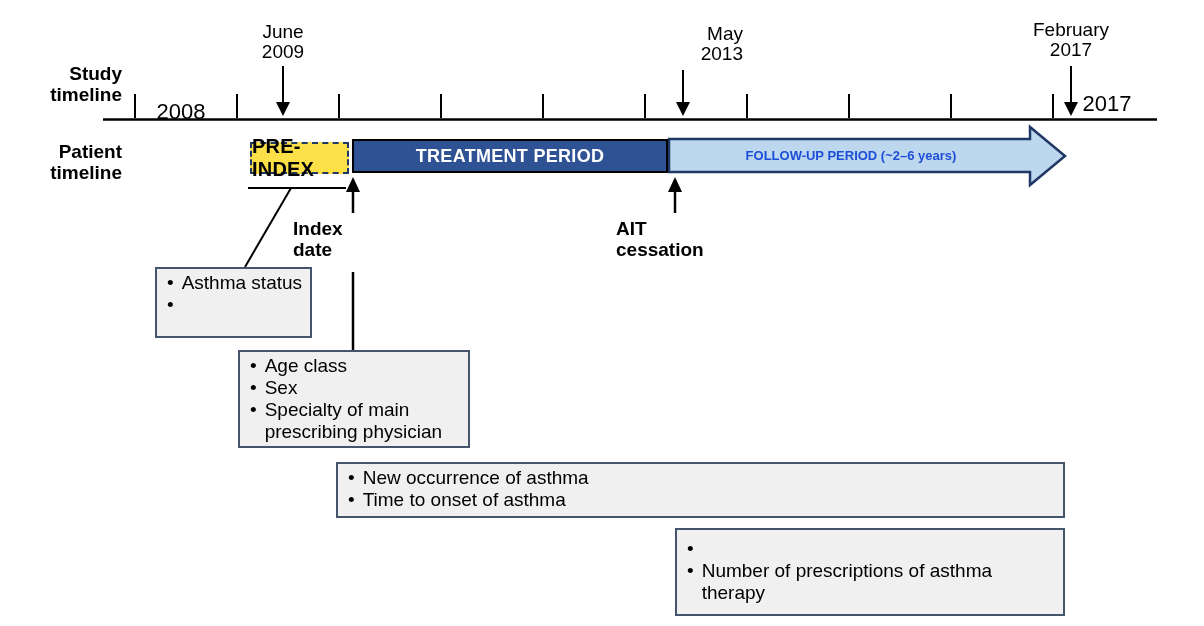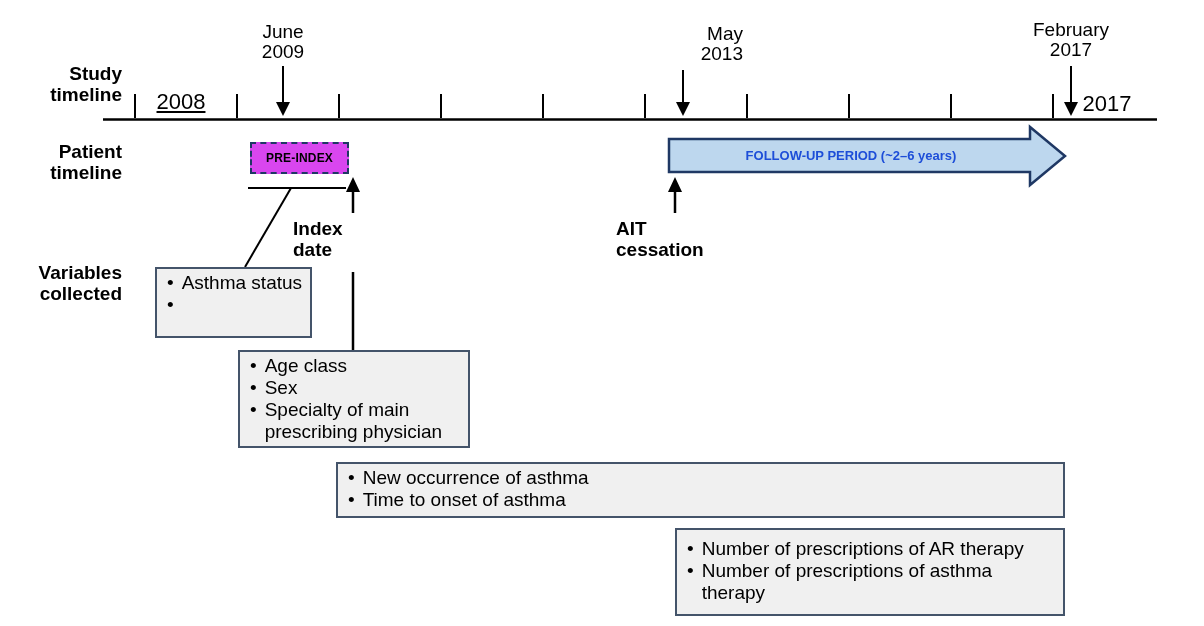--- a/index.html
+++ b/index.html
@@ -10,22 +10,22 @@
   .abs{position:absolute;}
   .layer{position:absolute;left:0;top:0;z-index:1;}
   .txt{z-index:3;}
   .pre-line{white-space:pre-line;}
   .row-label{font-weight:bold;font-size:19px;line-height:21px;text-align:right;}
   .annotation{font-size:19px;line-height:20px;text-align:center;}
   .year-label{font-size:22px;line-height:24px;text-align:center;}
   .marker-label{font-weight:bold;font-size:19px;line-height:21px;text-align:left;}
   .period{box-sizing:border-box;display:flex;align-items:center;justify-content:center;z-index:2;}
   .pre-index{
-    background:#d946ef;border:2.5px dashed #1F3864;
-    font-weight:bold;font-size:12px;letter-spacing:0.2px;
+    background:#fde047;border:2.5px dashed #1F3864;
+    font-weight:bold;font-size:20px;letter-spacing:0.2px;
   }
   .treatment{
     background:#2E5293;border:2px solid #000000;color:#ffffff;
     font-weight:bold;font-size:18px;letter-spacing:0.3px;
   }
   .followup-label{
     background:transparent;color:#1d4ed8;font-weight:bold;font-size:13px;
   }
   .var-box{
     box-sizing:border-box;background:#F0F0F0;border:2px solid #44546A;
@@ -81,35 +81,36 @@
 
     <line x1="248" y1="188" x2="346" y2="188" stroke="#000" stroke-width="2"></line>
     <line x1="291" y1="188" x2="245" y2="267" stroke="#000" stroke-width="2"></line>
     <line x1="353" y1="272" x2="353" y2="350" stroke="#000" stroke-width="2.5"></line>
   </svg>
 
   <div class="abs txt row-label pre-line" style="left:10px;top:63px;width:112px;">Study
 timeline</div>
   <div class="abs txt row-label pre-line" style="left:10px;top:141px;width:112px;">Patient
 timeline</div>
-  <div class="abs txt row-label pre-line" style="left:10px;top:262px;width:112px;">Variables
-collected</div>
 
-  <div class="abs txt year-label" style="left:141px;top:90px;width:80px;text-decoration:underline;">2008</div>
+  <div class="abs txt year-label" style="left:141px;top:100px;width:80px;">2008</div>
   <div class="abs txt year-label" style="left:1067px;top:92px;width:80px;">2017</div>
 
   <div class="abs txt annotation pre-line" style="left:223px;top:22px;width:120px;">June
 2009</div>
   <div class="abs txt annotation pre-line" style="left:623px;top:24px;width:120px;text-align:right;">May
 2013</div>
   <div class="abs txt annotation pre-line" style="left:1011px;top:20px;width:120px;">February
 2017</div>
 
   <div class="abs period pre-index" style="left:250px;top:142px;width:99px;height:32px;">
     <span>PRE-INDEX</span>
+  </div>
+  <div class="abs period treatment" style="left:352px;top:139px;width:316px;height:34px;">
+    <span>TREATMENT PERIOD</span>
   </div>
   <div class="abs period followup-label" style="left:672px;top:139px;width:358px;height:33px;">
     <span>FOLLOW-UP PERIOD (~2–6 years)</span>
   </div>
 
   <div class="abs txt marker-label pre-line" style="left:293px;top:218px;width:120px;">Index
 date</div>
   <div class="abs txt marker-label pre-line" style="left:616px;top:218px;width:120px;">AIT
 cessation</div>
 
@@ -142,21 +143,20 @@
         <span class="bullet-text">New occurrence of asthma</span>
       </div>
       <div class="bullet-row">
         <span class="bullet">•</span>
         <span class="bullet-text">Time to onset of asthma</span>
       </div>
     </div>
   <div class="abs var-box" style="left:675px;top:528px;width:390px;height:88px;padding-top:8px;">
       <div class="bullet-row">
         <span class="bullet">•</span>
-        <span class="bullet-text">Number of prescriptions of AR therapy</span>
       </div>
       <div class="bullet-row">
         <span class="bullet">•</span>
         <span class="bullet-text">Number of prescriptions of asthma therapy</span>
       </div>
     </div>
 
 </div>
 
 </body></html>

